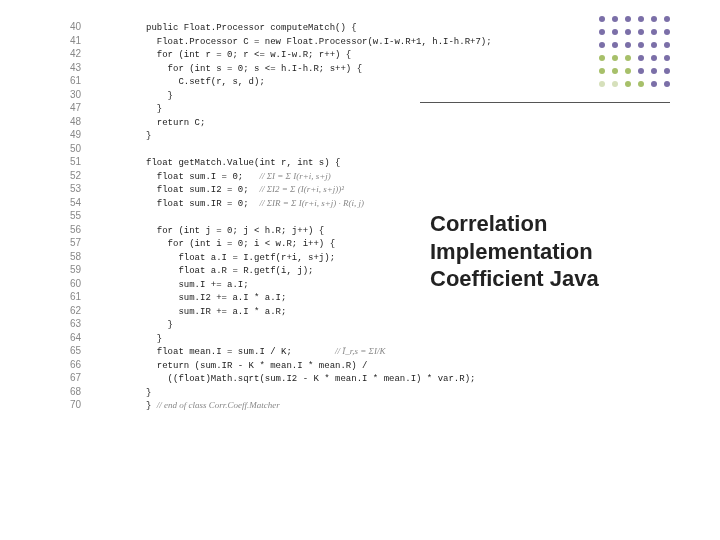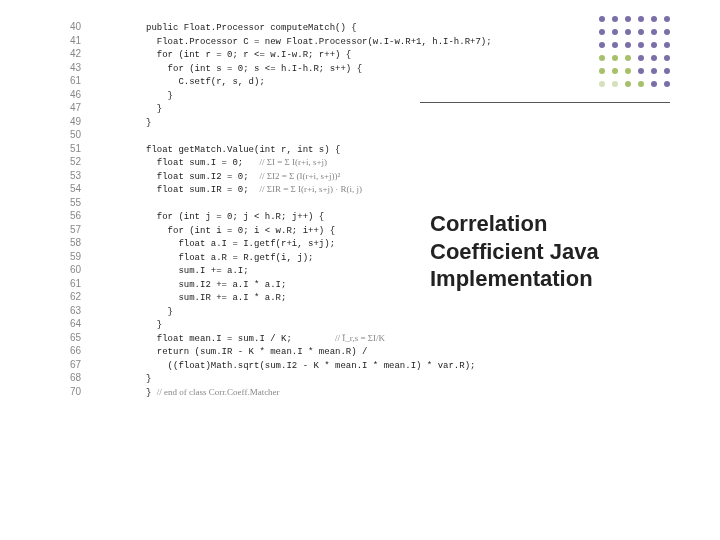--- a/index.html
+++ b/index.html
@@ -32,21 +32,21 @@
     margin-right: 10px;
     flex-shrink: 0;
   }
   .cd {
     font-family: "Courier New", monospace;
     font-size: 9px;
     color: #222;
     white-space: pre;
     margin-left: 46px;
   }
-  .cm { color: #888; font-family: "Times New Roman", serif; }
+  .cm { color: #888; font-style: italic; font-family: "Times New Roman", serif; }
   .dots-decor {
     position: absolute;
     right: 50px;
     top: 16px;
   }
   .dots-row { display: flex; gap: 7px; margin-bottom: 7px; }
   .dot { width: 6px; height: 6px; border-radius: 50%; }
   .divider {
     position: absolute;
     right: 50px;
@@ -139,28 +139,32 @@
     </div>
     <div class="code-line">
       <span class="ln">43</span>
       <span class="cd">    for (int s = 0; s &lt;= h.I-h.R; s++) {</span>
     </div>
     <div class="code-line">
       <span class="ln">61</span>
       <span class="cd">      C.setf(r, s, d);</span>
     </div>
     <div class="code-line">
-      <span class="ln">46</span>
+      <span class="ln">30</span>
       <span class="cd">    }</span>
     </div>
     <div class="code-line">
       <span class="ln">47</span>
       <span class="cd">  }</span>
     </div>
     <div class="code-line">
+      <span class="ln">48</span>
+      <span class="cd">  return C;</span>
+    </div>
+    <div class="code-line">
       <span class="ln">49</span>
       <span class="cd">}</span>
     </div>
     <div class="code-line">
       <span class="ln">50</span>
       <span class="cd"></span>
     </div>
     <div class="code-line">
       <span class="ln">51</span>
       <span class="cd">float getMatch.Value(int r, int s) {</span>
@@ -234,15 +238,15 @@
       <span class="cd">}</span>
     </div>
     <div class="code-line">
       <span class="ln">70</span>
       <span class="cd">} <span class="cm">// end of class Corr.Coeff.Matcher</span></span>
     </div>
   </div>
 
 <div class="title-block">
   <div class="title-line">Correlation</div>
+  <div class="title-line">Implementation</div>
   <div class="title-line">Coefficient Java</div>
-  <div class="title-line">Implementation</div>
 </div>
 
 </body></html>

